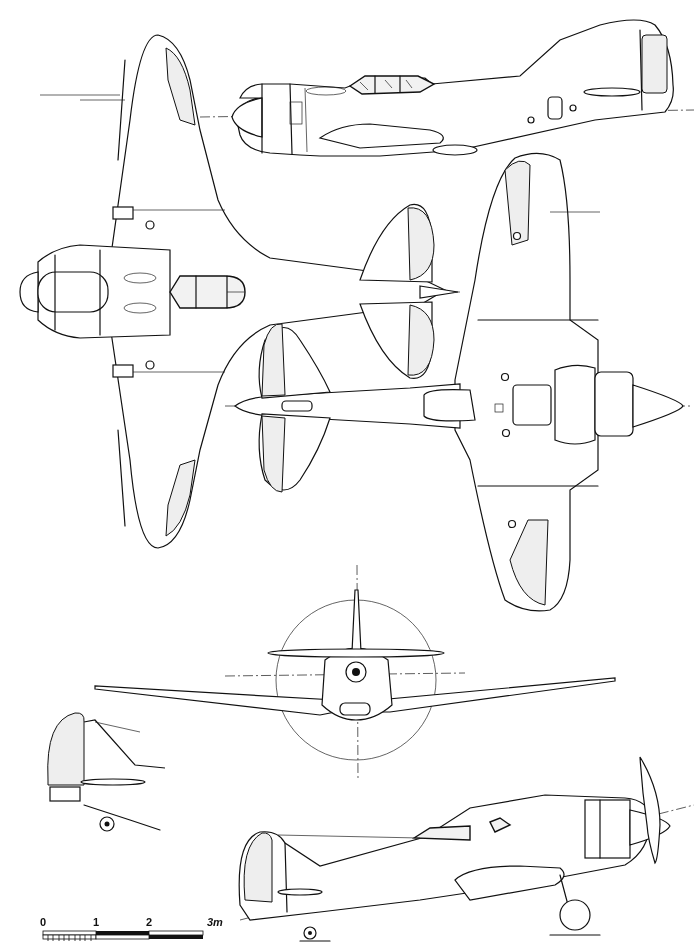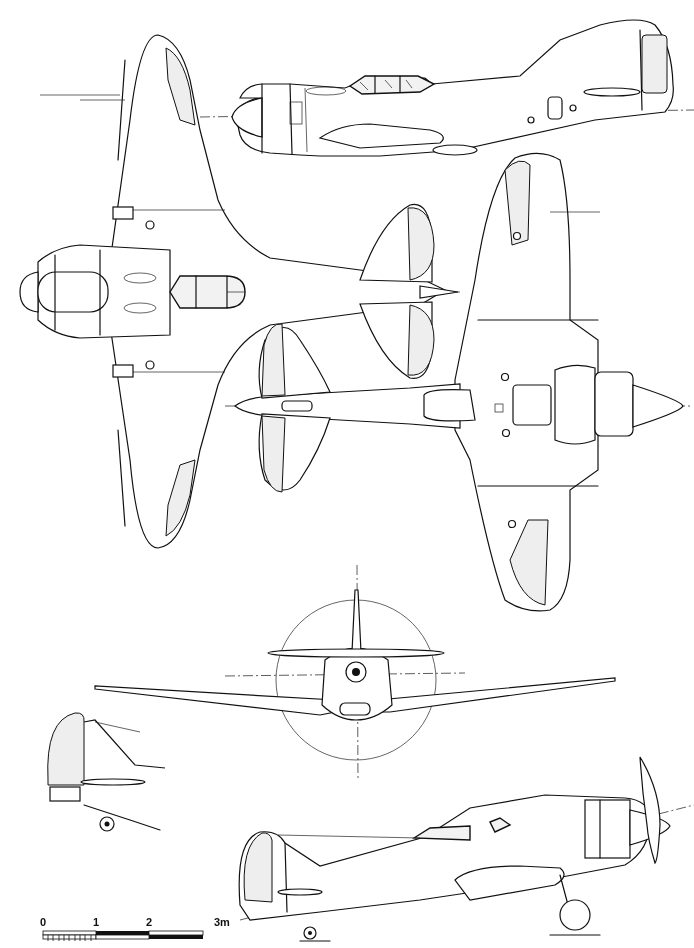--- a/index.html
+++ b/index.html
@@ -195,13 +195,13 @@
       <line x1="80" y1="935" x2="80" y2="941"></line>
         <line x1="85" y1="935" x2="85" y2="941"></line>
       <line x1="91" y1="935" x2="91" y2="941"></line>
     </g>
   </g>
 </svg>
 
 <span class="scale-label" style="left:40px;top:916px;">0</span>
 <span class="scale-label" style="left:93px;top:916px;">1</span>
 <span class="scale-label" style="left:146px;top:916px;">2</span>
-<span class="scale-label" style="left:214px;top:916px;">3m</span>
+<span class="scale-label" style="left:207px;top:916px;font-style:italic;">3m</span>
 
 </body></html>

